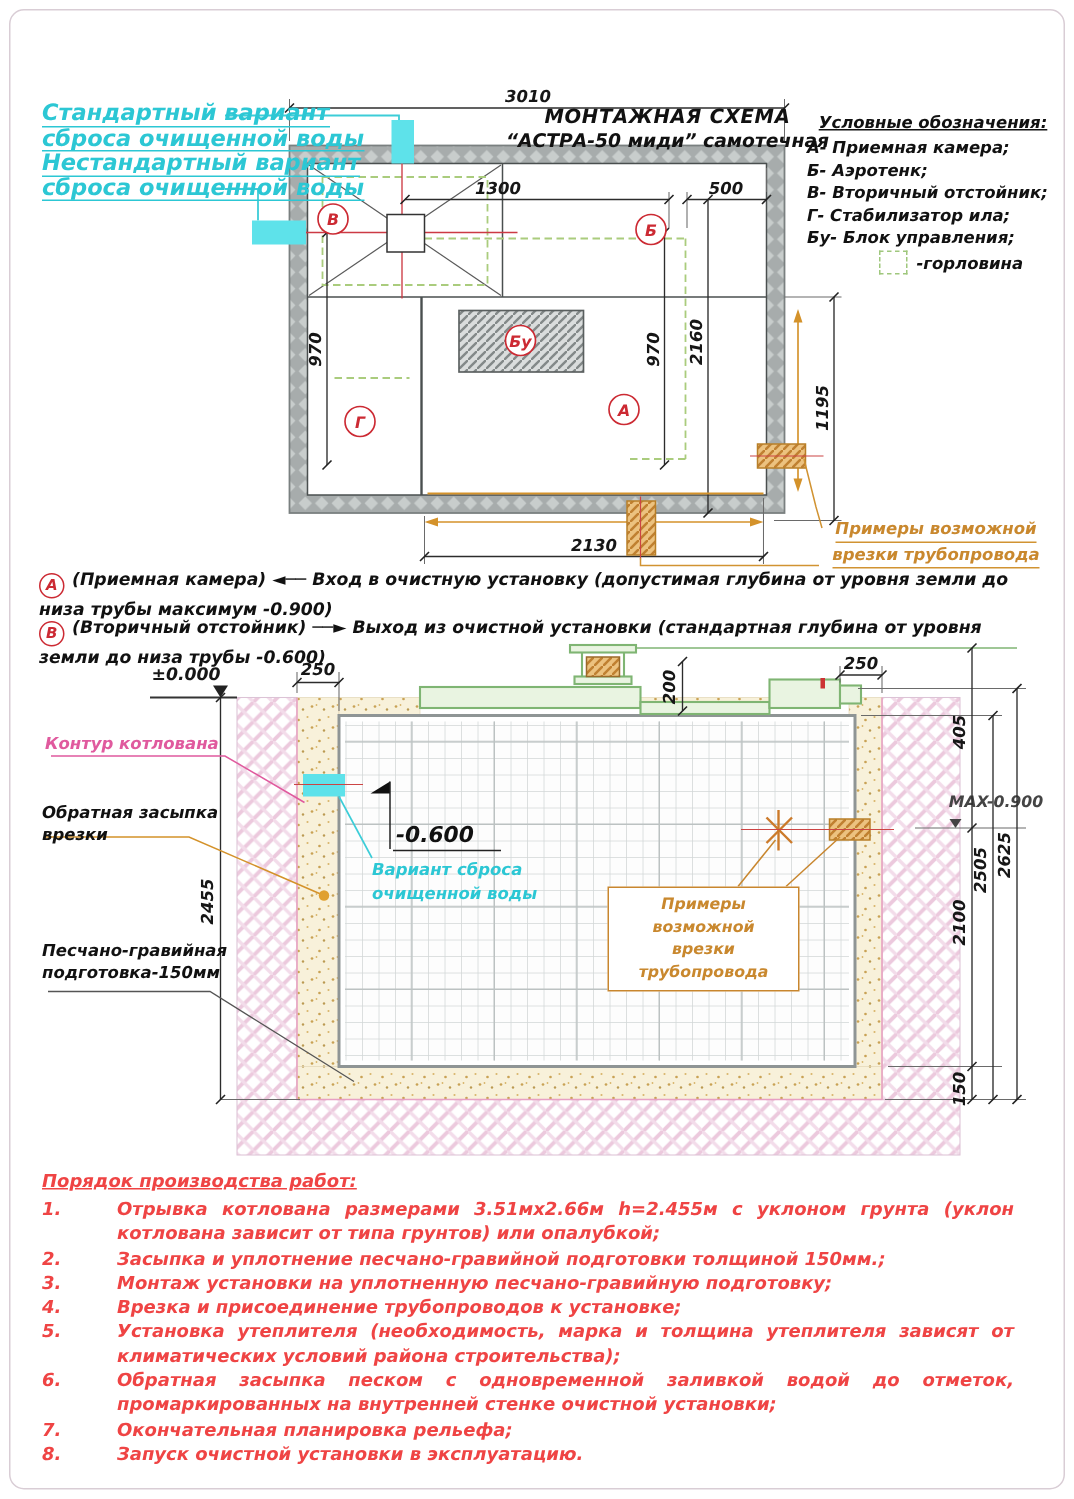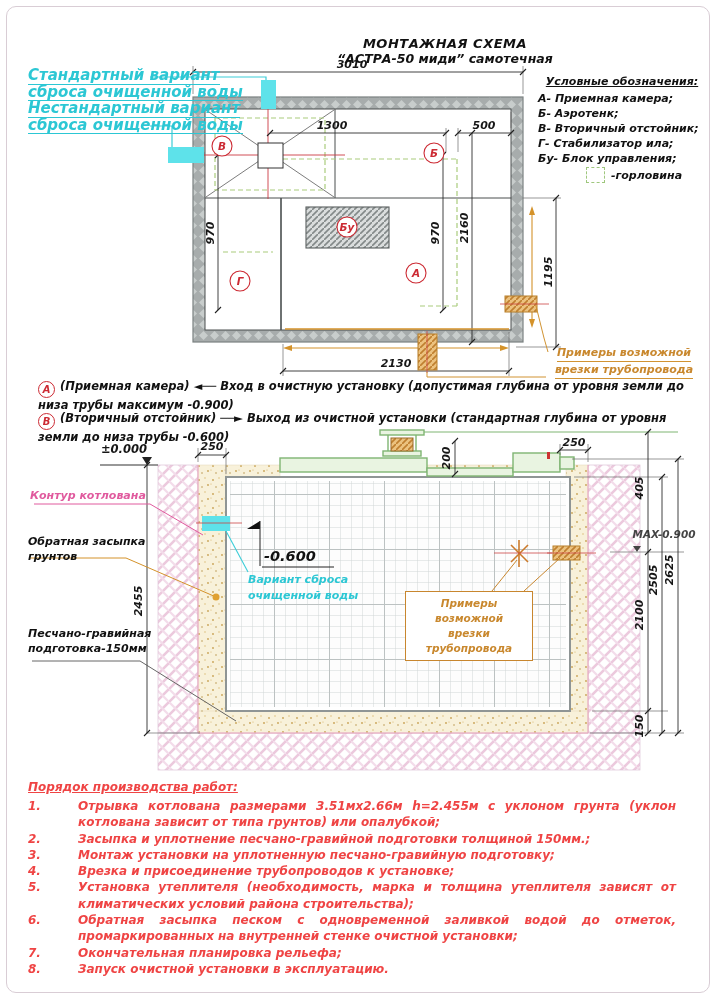--- a/index.html
+++ b/index.html
@@ -11,31 +11,31 @@
   .bi{font-style:italic;font-weight:bold;}
   
   .dl{stroke:#2c2c2c;stroke-width:.9;fill:none;}
   .ext{stroke:#6a6a6a;stroke-width:.7;fill:none;}
   .tick{stroke:#222;stroke-width:1.1;}
   .dt{font:italic bold 11px "DejaVu Sans",sans-serif;fill:#161616;text-anchor:middle;}
   .cl{font:italic bold 10.5px "DejaVu Sans",sans-serif;fill:#cc2a33;text-anchor:middle;}
   .blk{stroke:#4a4f4f;stroke-width:1;fill:none;}
   
   .title{left:280px;top:36px;width:330px;text-align:center;color:#111;}
-  .title .t1{font-size:13px;letter-spacing:.5px;}
+  .title .t1{font-size:13px;letter-spacing:.5px;margin-top:35px;}
   .title .t2{font-size:12.5px;}
   .cyanlab{color:#2cc7d4;font-size:15px;line-height:15.5px;}
   .cyanlab span{display:inline-block;border-bottom:1.2px solid #2cc7d4;padding-bottom:0;}
   .legend{left:538px;top:74px;width:168px;color:#111;font-size:11px;line-height:15px;}
   .legend .lh{text-decoration:underline;margin-bottom:2px;text-align:center;}
   .legend .neck{display:flex;align-items:center;gap:6px;margin-top:1px;padding-left:48px;}
   .legend .sq{width:17px;height:14px;border:1.5px dashed #9fc77d;display:inline-block;}
   .orangelab{color:#c9882e;font-size:11px;line-height:16px;}
   .orangelab span{display:inline-block;border-bottom:1px solid #d19332;}
-  .note{left:26px;width:664px;color:#111;font-size:11.5px;line-height:15.5px;margin-left:12px;}
+  .note{left:26px;width:664px;color:#111;font-size:11.5px;line-height:15.5px;}
   .note .circ{display:inline-flex;align-items:center;justify-content:center;width:15px;height:15px;
     border:1.2px solid #cc2a33;border-radius:50%;color:#cc2a33;font-size:10px;margin-right:5px;vertical-align:-3px;}
   .pinklab{color:#e05a9e;font-size:11px;}
   .blklab{color:#111;font-size:11px;line-height:15px;}
   .cyanlab2{color:#2cc7d4;font-size:11px;line-height:15.5px;}
   .pipebox{left:405px;top:591px;width:122px;border:1.5px solid #c8862e;background:#fff;
     color:#c9882e;font-size:10.5px;line-height:15px;text-align:center;padding:4px 2px;}
   .workorder{left:28px;top:780px;width:662px;color:#ef4444;}
   .workorder .wh{font-size:12px;text-decoration:underline;margin-bottom:4px;}
   .wo-row{display:flex;font-size:12px;line-height:16.3px;}
@@ -354,21 +354,21 @@
   <span class="circ">А</span><span>(Приемная камера) ◄── Вход в очистную установку (допустимая глубина от уровня земли до низа трубы максимум -0.900)</span>
 </div>
 <div class="abs note bi" style="top:411px;">
   <span class="circ">В</span><span>(Вторичный отстойник) ──► Выход из очистной установки (стандартная глубина от уровня земли до низа трубы -0.600)</span>
 </div>
 
 <div class="abs pinklab bi" style="left:30px;top:489px;">Контур котлована</div>
 
 <div class="abs blklab bi" style="left:28px;top:534px;">
   <span>Обратная засыпка</span><br>
-  <span>грунтов</span>
+  <span>врезки</span>
 </div>
 
 <div class="abs blklab bi" style="left:28px;top:626px;">
   <span>Песчано-гравийная</span><br>
   <span>подготовка-150мм</span>
 </div>
 
 <div class="abs cyanlab2 bi" style="left:248px;top:572px;">
   <span>Вариант сброса</span><br>
   <span>очищенной воды</span>

